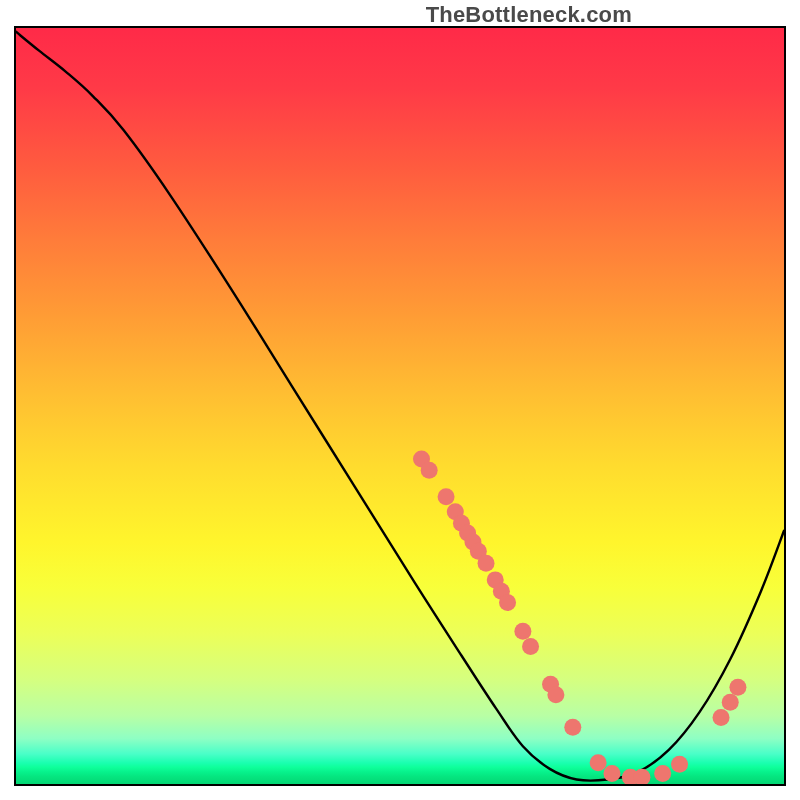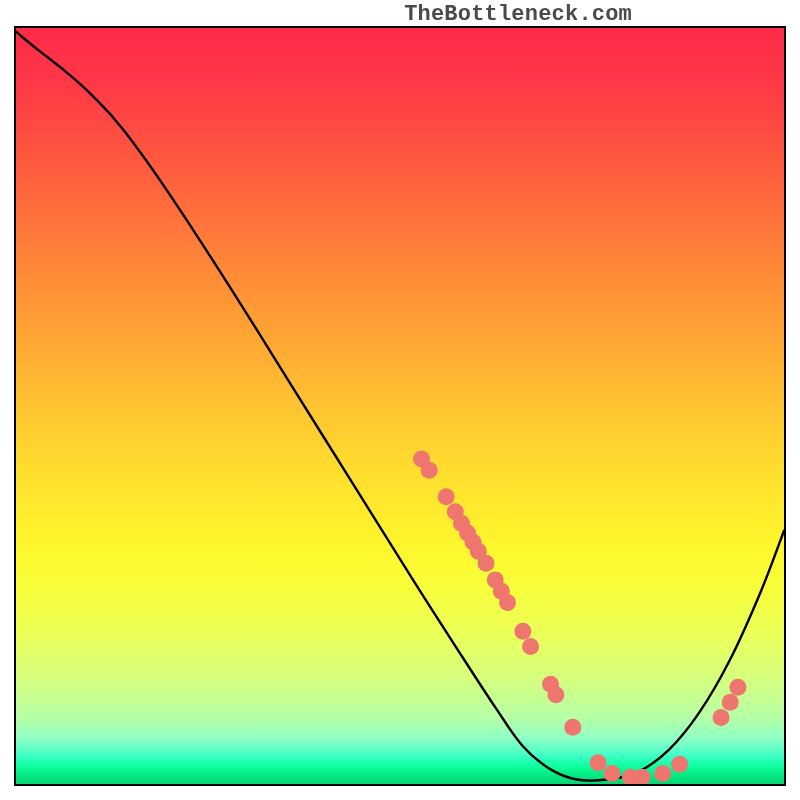--- a/index.html
+++ b/index.html
@@ -8,21 +8,20 @@
     width: 800px;
     height: 800px;
     background: #ffffff;
     font-family: Arial, Helvetica, sans-serif;
     overflow: hidden;
   }
   .chart-wrap {
     position: relative;
     width: 640px;
     height: 800px;
-    font-family: Liberation Mono, monospace;
   }
   .watermark {
     position: absolute;
     top: 2px;
     right: 8px;
     font-size: 22px;
     font-weight: bold;
     color: #4a4a4a;
     z-index: 10;
     letter-spacing: 0.2px;

